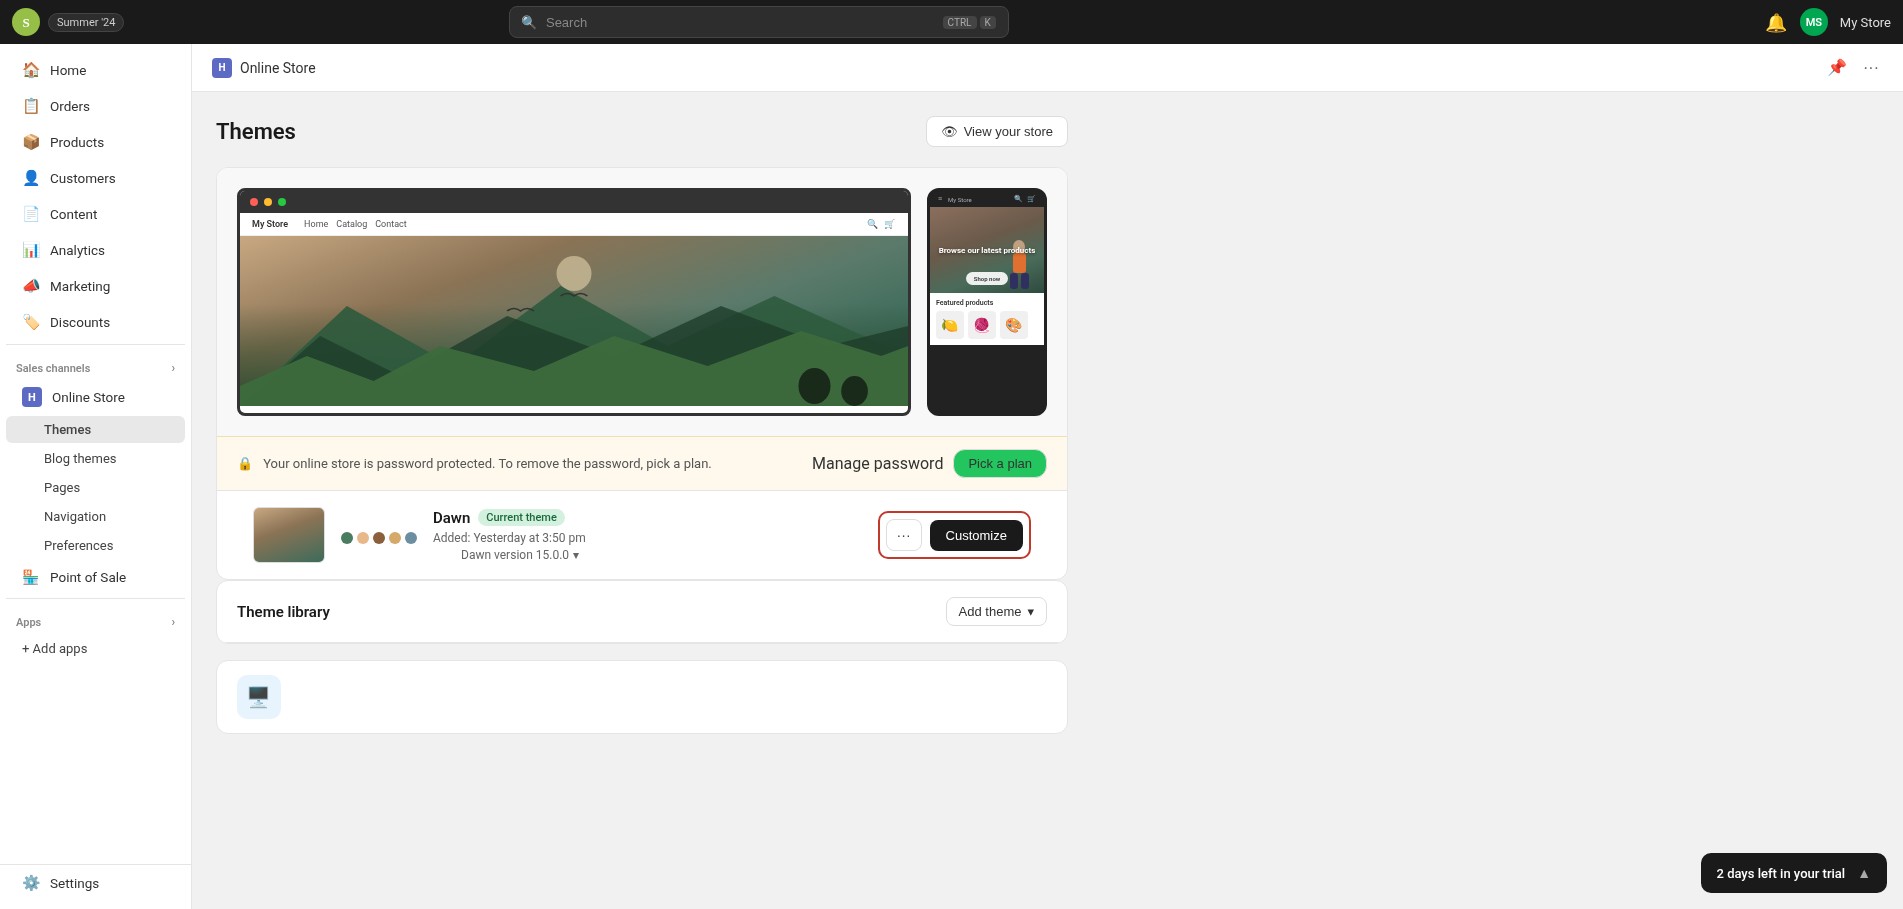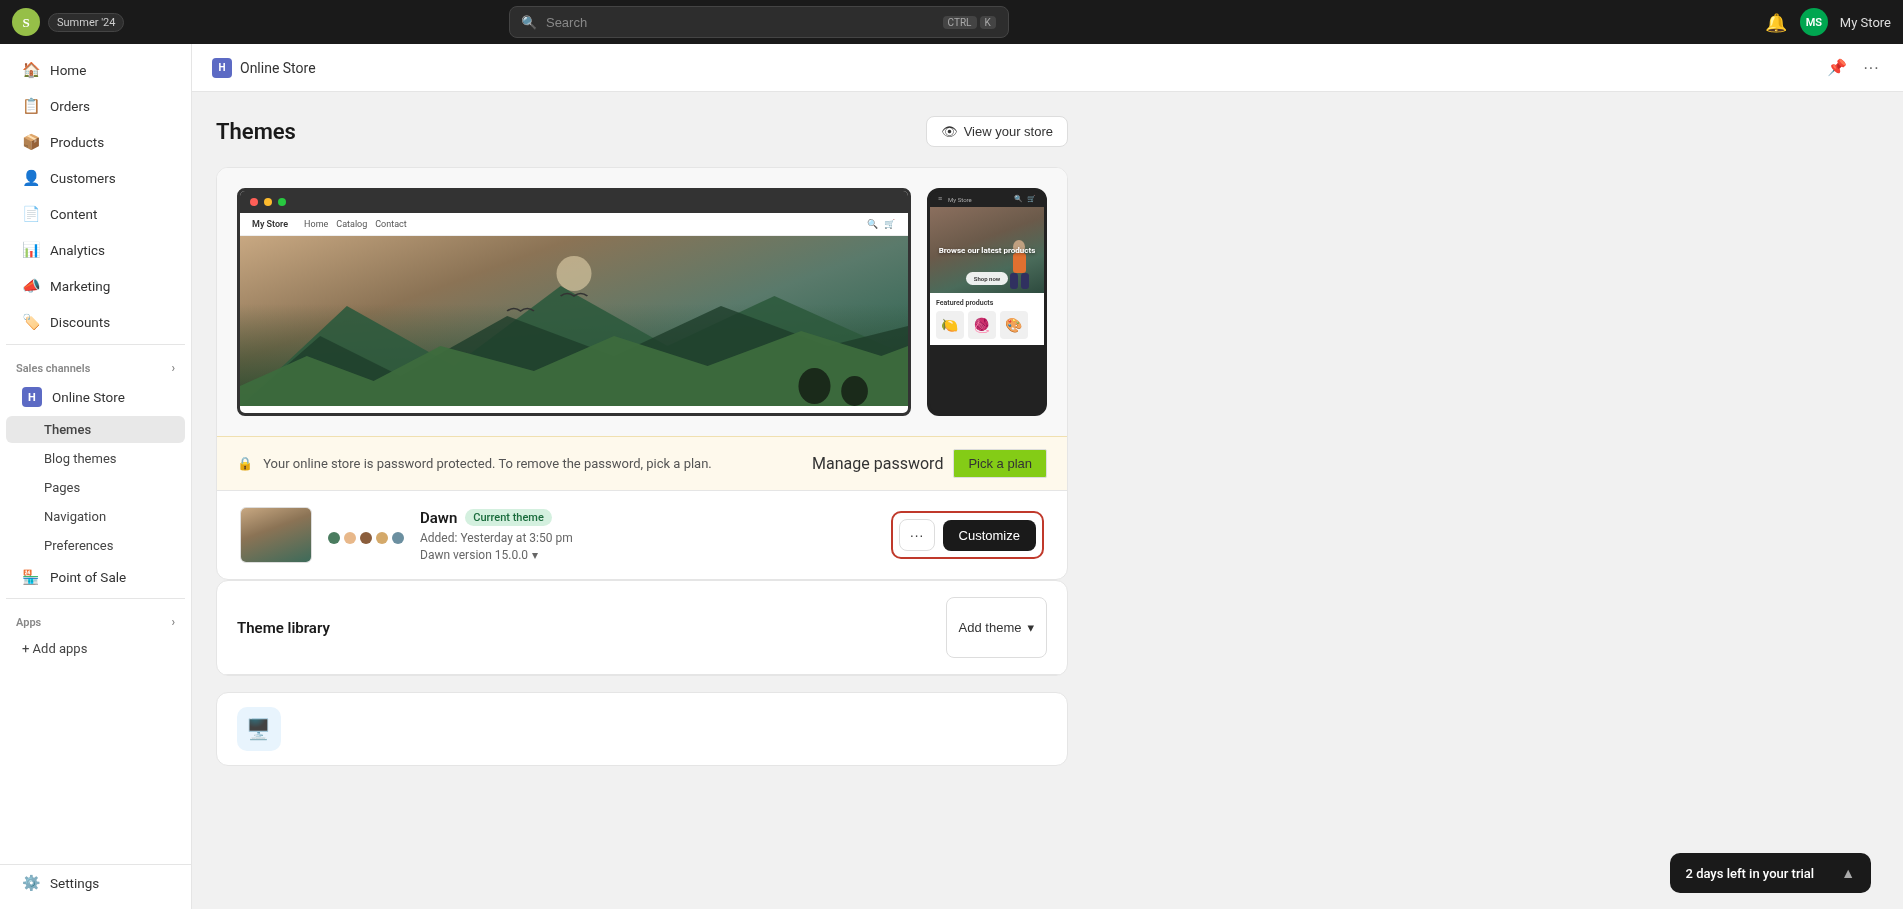--- a/index.html
+++ b/index.html
@@ -415,32 +415,32 @@
       font-size: 13px;
       color: #555;
     }
     .password-warning-text { flex: 1; }
     .manage-password-link {
       color: #333;
       cursor: pointer;
       font-size: 16px;
     }
     .pick-plan-btn {
-      background: #84cc16;
+      background: #22c55e;
       border: 1px solid #ddd;
-      border-radius: 2px;
+      border-radius: 12px;
       padding: 6px 14px;
       font-size: 13px;
       cursor: pointer;
       color: #333;
     }
 
     
     .current-theme-row {
-      padding: 16px 23px;
+      padding: 16px 36px;
       display: flex;
       align-items: center;
       gap: 16px;
       border-top: 1px solid #e5e5e5;
     }
     .theme-thumbnail {
       width: 72px;
       height: 56px;
       border-radius: 6px;
       overflow: hidden;
@@ -487,20 +487,21 @@
       color: #666;
       margin-bottom: 3px;
     }
     .theme-version-row {
       display: flex;
       align-items: center;
       gap: 4px;
       font-size: 12px;
       color: #666;
       cursor: pointer;
+      margin-left: 28px;
     }
     .theme-more-btn {
       background: #fff;
       border: 1px solid #ddd;
       border-radius: 8px;
       padding: 7px 10px;
       font-size: 14px;
       cursor: pointer;
       color: #444;
     }
@@ -543,21 +544,21 @@
       font-weight: 600;
       color: #1a1a1a;
     }
     .add-theme-btn {
       display: flex;
       align-items: center;
       gap: 6px;
       background: #fff;
       border: 1px solid #ddd;
       border-radius: 8px;
-      padding: 22px 12px;
+      padding: 6px 12px;
       font-size: 13px;
       cursor: pointer;
       color: #333;
     }
     .section-card-body {
       padding: 40px 20px;
       text-align: center;
       color: #888;
       font-size: 13px;
     }
@@ -588,28 +589,28 @@
     }
     .popular-text .popular-subtitle {
       font-size: 12px;
       color: #666;
     }
 
     
     .trial-banner {
       position: fixed;
       bottom: 16px;
-      right: 32px;
+      right: 16px;
       background: #1a1a1a;
       color: #fff;
       border-radius: 10px;
       padding: 12px 16px;
       display: flex;
       align-items: center;
-      gap: 23px;
+      gap: 8px;
       font-size: 13px;
       font-weight: 500;
       z-index: 200;
       margin-top: 34px;
     }
     .trial-banner-close {
       background: none;
       border: none;
       color: #aaa;
       cursor: pointer;

